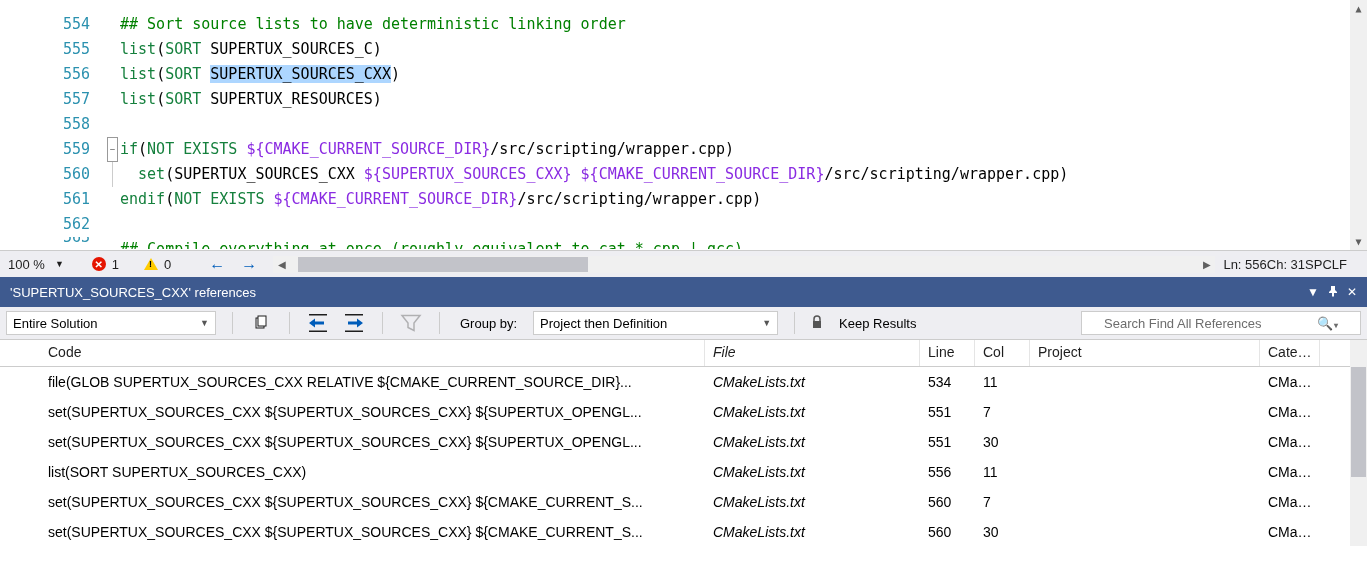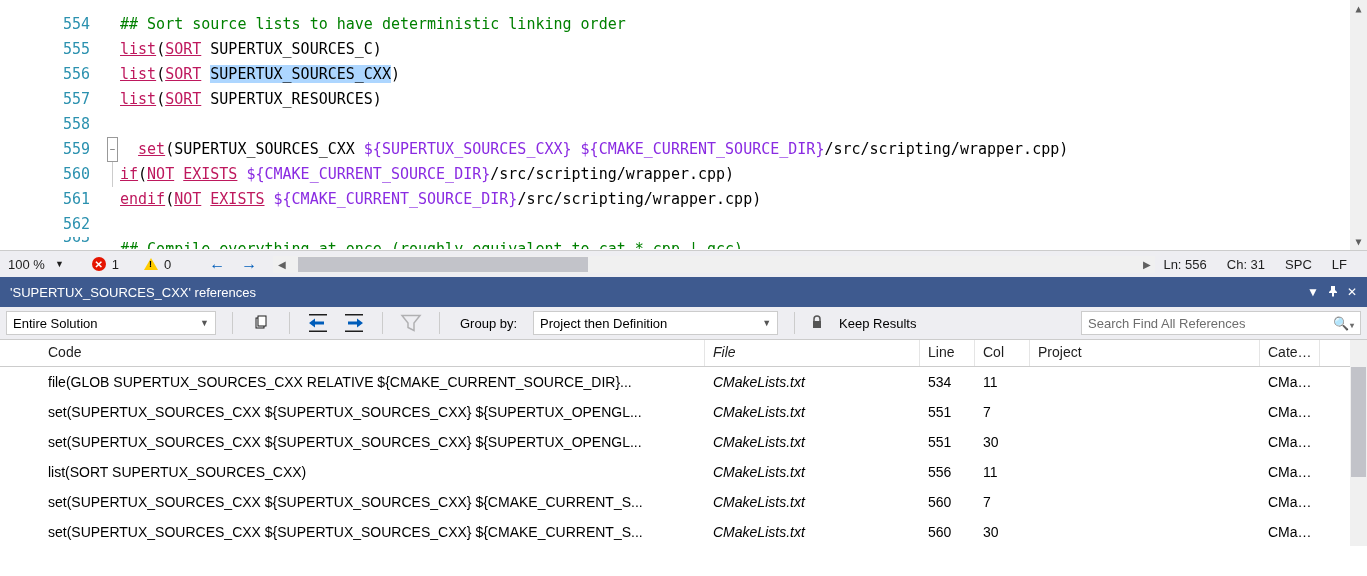--- a/index.html
+++ b/index.html
@@ -9,46 +9,46 @@
 .scroll-arrow { height: 17px; display: flex; align-items: center; justify-content: center; color: #606060; font-size: 10px; }
 .gutter { width: 105px; text-align: right; padding-right: 15px; color: #2b91af; font-family: Consolas, monospace; user-select: none; }
 .gutter div { height: 25px; line-height: 25px; }
 .fold-col { width: 15px; }
 .fold-col div { height: 25px; display: flex; align-items: center; justify-content: center; }
 .fold-box { width: 11px; height: 11px; border: 1px solid #999; font-size: 9px; line-height: 9px; text-align: center; color: #666; background: #fff; }
 .fold-line { width: 1px; background: #ccc; height: 25px; margin: 0 auto; }
 .code-col { flex: 1; font-family: Consolas, monospace; }
 .code-col .line { height: 25px; line-height: 25px; white-space: pre; }
 .cm-comment { color: #008000; }
-.cm-keyword { color: #be185d; text-decoration: underline; }
+.cm-keyword { color: #15803d; }
 .cm-macro { color: #8a2be2; font-weight: normal; }
 .cm-sel { background: #add6ff; }
 .status-bar { height: 27px; background: #eeeef2; border-top: 1px solid #ccc; display: flex; align-items: center; font-family: "Segoe UI", sans-serif; font-size: 13px; color: #1e1e1e; position: relative; justify-content: center; }
 .zoom { padding: 0 8px; display: flex; align-items: center; gap: 4px; }
 .err-icon { width: 14px; height: 14px; border-radius: 50%; background: #e51400; color: #fff; display: inline-flex; align-items: center; justify-content: center; font-size: 10px; font-weight: bold; margin-left: 20px; }
 .warn-icon { width: 0; height: 0; border-left: 7px solid transparent; border-right: 7px solid transparent; border-bottom: 12px solid #ffcc00; position: relative; margin-left: 25px; display: inline-block; }
 .warn-icon::after { content: "!"; position: absolute; left: -2px; top: 1px; font-size: 9px; font-weight: bold; color: #000; }
 .nav-arrow { color: #005dba; font-size: 16px; padding: 0 8px; cursor: pointer; }
 .hscroll { flex: 1; height: 17px; background: #f0f0f0; margin: 0 8px; position: relative; display: flex; align-items: center; }
 .hscroll-thumb { position: absolute; left: 25px; width: 290px; height: 15px; background: #c2c3c9; }
 .hscroll-arr { width: 17px; text-align: center; color: #606060; font-size: 10px; }
 .hscroll-arr.right { margin-left: auto; }
-.status-right { display: flex; gap: 20px; padding-right: 20px; }
+.status-right { display: flex; padding-right: 20px; }
 .panel-header { height: 30px; background: #3e5a8f; color: #fff; display: flex; align-items: center; padding: 0 10px; font-family: "Segoe UI", sans-serif; font-size: 13px; }
 .panel-header-icons { margin-left: auto; display: flex; gap: 8px; }
 .panel-header-icons span { cursor: pointer; font-size: 12px; }
 .toolbar { height: 33px; background: #eeeef2; border-bottom: 1px solid #ccc; display: flex; align-items: center; font-family: "Segoe UI", sans-serif; font-size: 13px; padding: 0 6px; gap: 12px; }
 .toolbar select, .toolbar .combo { height: 24px; border: 1px solid #ccc; background: #fff; padding: 0 6px; font-size: 13px; }
 .combo { display: flex; align-items: center; min-width: 210px; justify-content: space-between; }
 .combo .arr { font-size: 9px; color: #555; }
 .tb-sep { width: 1px; height: 22px; background: #ccc; margin: 0 4px; }
 .tb-btn { width: 24px; height: 24px; display: flex; align-items: center; justify-content: center; color: #1e1e1e; cursor: pointer; }
 .tb-btn.disabled { opacity: 0.4; }
 .tb-label { padding: 0 4px; }
-.search-box { margin-left: auto; width: 280px; height: 24px; border: 1px solid #ccc; background: #fff; display: flex; align-items: center; padding: 0 6px; color: #6d6d6d; }
+.search-box { margin-left: auto; width: 280px; height: 24px; border: 1px solid #ccc; background: #fff; display: flex; align-items: center; padding: 0 22px; color: #6d6d6d; }
 .search-box .mag { margin-left: auto; font-weight: bold; }
 .results { height: 206px; overflow: hidden; position: relative; font-family: "Segoe UI", sans-serif; font-size: 14px; }
 .results-header { display: flex; height: 27px; border-bottom: 1px solid #ccc; background: #fff; }
 .results-header div { padding: 4px 8px; border-right: 1px solid #e5e5e5; color: #1e1e1e; }
 .col-expand { width: 40px; border-right: none !important; }
 .col-code { width: 665px; }
 .col-file { width: 215px; font-style: italic; }
 .col-line { width: 55px; }
 .col-col { width: 55px; }
 .col-project { width: 230px; }
@@ -95,22 +95,22 @@
       <div></div>
       <div style="height: 12px;"></div>
     </div>
   <div class="code-col" id="codecol">
       <div class="line" style="height: 12px; overflow: hidden; line-height: 0;"></div>
       <div class="line"><span class="cm-comment">## Sort source lists to have deterministic linking order</span></div>
       <div class="line"><span class="cm-keyword">list</span><span>(</span><span class="cm-keyword">SORT</span><span> SUPERTUX_SOURCES_C)</span></div>
       <div class="line"><span class="cm-keyword">list</span><span>(</span><span class="cm-keyword">SORT</span><span> </span><span class="cm-sel">SUPERTUX_SOURCES_CXX</span><span>)</span></div>
       <div class="line"><span class="cm-keyword">list</span><span>(</span><span class="cm-keyword">SORT</span><span> SUPERTUX_RESOURCES)</span></div>
       <div class="line"></div>
+      <div class="line"><span class="cm-keyword">if</span><span>(</span><span class="cm-keyword">NOT</span><span> </span><span class="cm-keyword">EXISTS</span><span> </span><span class="cm-macro">${CMAKE_CURRENT_SOURCE_DIR}</span><span>/src/scripting/wrapper.cpp)</span></div>
       <div class="line"><span>  </span><span class="cm-keyword">set</span><span>(SUPERTUX_SOURCES_CXX </span><span class="cm-macro">${SUPERTUX_SOURCES_CXX}</span><span> </span><span class="cm-macro">${CMAKE_CURRENT_SOURCE_DIR}</span><span>/src/scripting/wrapper.cpp)</span></div>
-      <div class="line"><span class="cm-keyword">if</span><span>(</span><span class="cm-keyword">NOT</span><span> </span><span class="cm-keyword">EXISTS</span><span> </span><span class="cm-macro">${CMAKE_CURRENT_SOURCE_DIR}</span><span>/src/scripting/wrapper.cpp)</span></div>
       <div class="line"><span class="cm-keyword">endif</span><span>(</span><span class="cm-keyword">NOT</span><span> </span><span class="cm-keyword">EXISTS</span><span> </span><span class="cm-macro">${CMAKE_CURRENT_SOURCE_DIR}</span><span>/src/scripting/wrapper.cpp)</span></div>
       <div class="line"></div>
       <div class="line" style="height: 12px; overflow: hidden; line-height: 25px;"><span class="cm-comment">## Compile everything at once (roughly equivalent to cat * cpp | gcc)</span></div>
     </div>
   <div class="editor-scroll">
     <div class="scroll-arrow">▲</div>
     <div style="flex:1"></div>
     <div class="scroll-arrow">▼</div>
   </div>
 </div>

